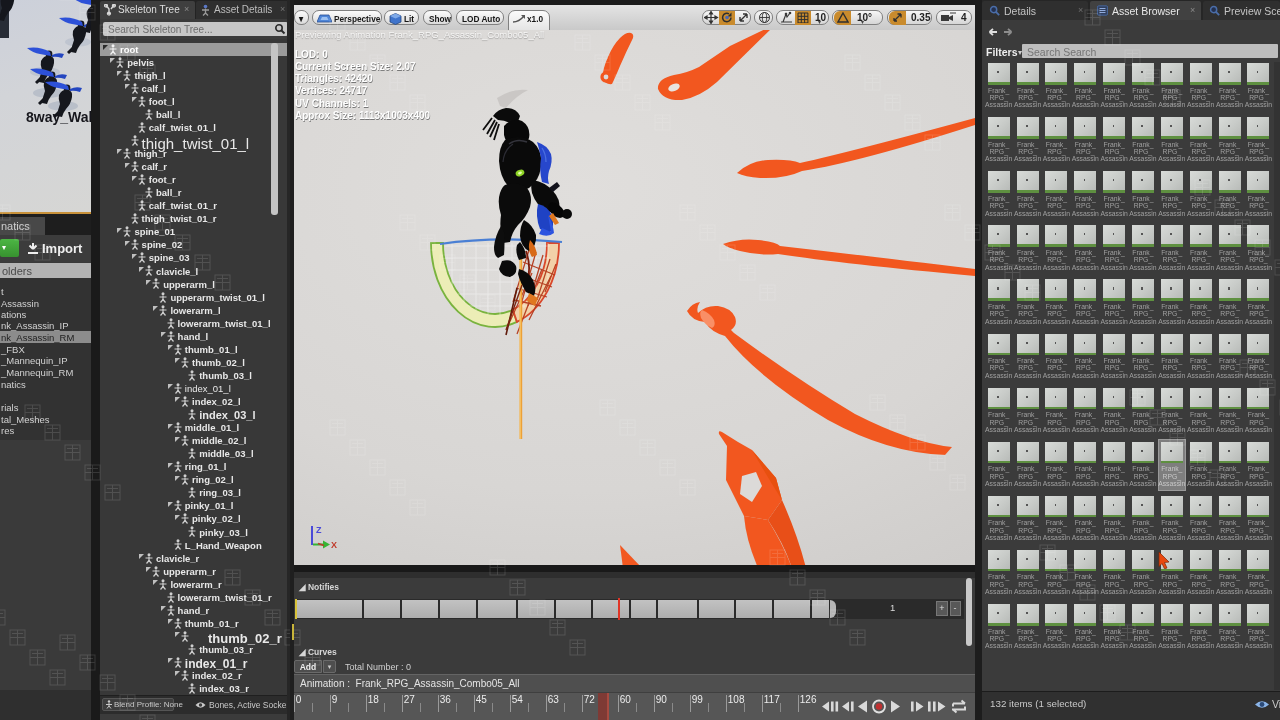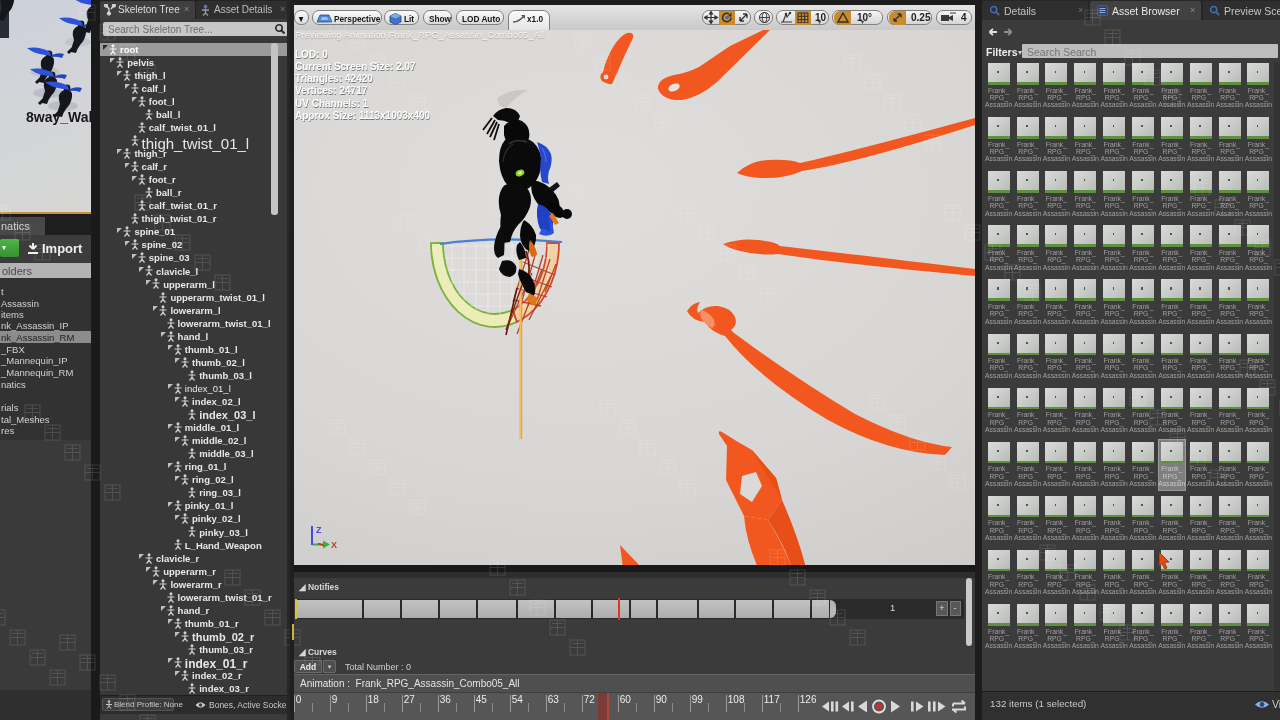--- a/index.html
+++ b/index.html
@@ -44,21 +44,21 @@
         <path d="M6,0 V6 M6,6 L2.5,2.5 M6,6 L9.5,2.5" stroke="#efefef" stroke-width="2" fill="none"></path>
         <path d="M1,9 L11,9 L11,11 L1,11Z" fill="#efefef"></path>
       </svg>
 <div class="abs txt" style="left:42px;top:6px;font-size:13px;color:#efefef;font-weight:bold">Import</div>
 </div>
 <div class="abs" style="left:0;top:263px;width:91px;height:15px;background:#b3b3b3"></div>
 <div class="abs txt" style="left:2px;top:265px;font-size:11px;color:#4a4a4a">olders</div>
 <div class="abs" style="left:0;top:278px;width:91px;height:162px;background:#323232"></div>
 <div class="abs txt" style="left:1px;top:286.0px;font-size:9.5px;color:#d2d2d2">t</div>
 <div class="abs txt" style="left:1px;top:297.5px;font-size:9.5px;color:#d2d2d2">Assassin</div>
-<div class="abs txt" style="left:1px;top:308.9px;font-size:9.5px;color:#d2d2d2">items</div>
+<div class="abs txt" style="left:1px;top:308.9px;font-size:9.5px;color:#d2d2d2">ations</div>
 <div class="abs txt" style="left:1px;top:320.3px;font-size:9.5px;color:#d2d2d2">nk_Assassin_IP</div>
 <div class="abs" style="left:0;top:331px;width:91px;height:12px;background:#8c8c8c"></div>
 <div class="abs txt" style="left:1px;top:331.7px;font-size:9.5px;color:#1e1e1e">nk_Assassin_RM</div>
 <div class="abs txt" style="left:1px;top:344.3px;font-size:9.5px;color:#d2d2d2">_FBX</div>
 <div class="abs txt" style="left:1px;top:355.4px;font-size:9.5px;color:#d2d2d2">_Mannequin_IP</div>
 <div class="abs txt" style="left:1px;top:366.8px;font-size:9.5px;color:#d2d2d2">_Mannequin_RM</div>
 <div class="abs txt" style="left:1px;top:379.0px;font-size:9.5px;color:#d2d2d2">natics</div>
 <div class="abs txt" style="left:1px;top:402.3px;font-size:9.5px;color:#d2d2d2">rials</div>
 <div class="abs txt" style="left:1px;top:413.7px;font-size:9.5px;color:#d2d2d2">tal_Meshes</div>
 <div class="abs txt" style="left:1px;top:425.2px;font-size:9.5px;color:#d2d2d2">res</div>
@@ -341,21 +341,21 @@
 <svg class="abs" style="left:72.8px;top:578.7px" width="10" height="11" viewBox="0 0 10 11">
 <circle cx="5" cy="1.8" r="1.5" fill="#cfcfcf"></circle>
         <path d="M5,3.4 L5,7.5 M1.5,5 L8.5,5 M5,7.5 L2.5,10.5 M5,7.5 L7.5,10.5" stroke="#cfcfcf" stroke-width="1.2"></path>
 </svg>
 <div class="abs txt" style="left:84.8px;top:578.8px;font-size:9.5px;font-weight:bold;color:#e8e8e8">thumb_01_r</div>
 <div class="abs" style="left:75.0px;top:593.2px;width:0;height:0;border-right:5px solid transparent;border-top:5px solid #bfbfbf;"></div>
 <svg class="abs" style="left:80.0px;top:591.8px" width="10" height="11" viewBox="0 0 10 11">
 <circle cx="5" cy="1.8" r="1.5" fill="#cfcfcf"></circle>
         <path d="M5,3.4 L5,7.5 M1.5,5 L8.5,5 M5,7.5 L2.5,10.5 M5,7.5 L7.5,10.5" stroke="#cfcfcf" stroke-width="1.2"></path>
 </svg>
-<div class="abs txt" style="left:92.0px;top:591.9px;font-size:11px;font-weight:bold;color:#e8e8e8">thumb_02_r</div>
+<div class="abs txt" style="left:108px;top:591.9px;font-size:13px;font-weight:bold;color:#e8e8e8">thumb_02_r</div>
 <svg class="abs" style="left:87.2px;top:604.8px" width="10" height="11" viewBox="0 0 10 11">
 <circle cx="5" cy="1.8" r="1.5" fill="#cfcfcf"></circle>
         <path d="M5,3.4 L5,7.5 M1.5,5 L8.5,5 M5,7.5 L2.5,10.5 M5,7.5 L7.5,10.5" stroke="#cfcfcf" stroke-width="1.2"></path>
 </svg>
 <div class="abs txt" style="left:99.2px;top:604.9px;font-size:9.5px;font-weight:bold;color:#e8e8e8">thumb_03_r</div>
 <div class="abs" style="left:67.8px;top:619.4px;width:0;height:0;border-right:5px solid transparent;border-top:5px solid #bfbfbf;"></div>
 <svg class="abs" style="left:72.8px;top:617.9px" width="10" height="11" viewBox="0 0 10 11">
 <circle cx="5" cy="1.8" r="1.5" fill="#cfcfcf"></circle>
         <path d="M5,3.4 L5,7.5 M1.5,5 L8.5,5 M5,7.5 L2.5,10.5 M5,7.5 L7.5,10.5" stroke="#cfcfcf" stroke-width="1.2"></path>
 </svg>
@@ -462,21 +462,21 @@
 <div class="abs" style="left:544px;top:10.5px;width:17px;height:14px;background:#c98b2d;border-radius:6px 0 0 6px"></div>
 <svg class="abs" style="left:547px;top:12px" width="12" height="11" viewBox="0 0 12 11">
 <path d="M6,1 L11,10 L1,10Z" stroke="#2f2f2f" stroke-width="1.4" fill="none"></path>
     </svg>
 <div class="abs txt" style="left:567px;top:12px;font-size:10px;font-weight:bold;color:#222">10°</div>
 <div class="abs txt" style="left:571px;top:18px;font-size:6px;color:#444">▾</div>
 <div class="abs" style="left:599px;top:10.5px;width:17px;height:14px;background:#c98b2d;border-radius:6px 0 0 6px"></div>
 <svg class="abs" style="left:602px;top:12px" width="12" height="11" viewBox="0 0 12 11">
 <path d="M2,9 L9,2 M9,2 L9,5.5 M9,2 L5.5,2 M2,9 L2,6 M2,9 L5,9" stroke="#2f2f2f" stroke-width="1.3" fill="none"></path>
     </svg>
-<div class="abs txt" style="left:621px;top:12px;font-size:10px;font-weight:bold;color:#222">0.25</div>
+<div class="abs txt" style="left:621px;top:12px;font-size:10px;font-weight:bold;color:#222">0.35</div>
 <svg class="abs" style="left:650px;top:12px" width="16" height="11" viewBox="0 0 16 11">
 <path d="M1,3 H9 V9 H1Z" fill="#3a3a3a"></path>
       <path d="M9,5 L13,3 V9 L9,7Z" fill="#3a3a3a"></path>
       <path d="M10,1 L16,1" stroke="#3a3a3a" stroke-width="1"></path>
     </svg>
 <div class="abs txt" style="left:671px;top:12px;font-size:10px;font-weight:bold;color:#222">4</div>
 <div class="abs" style="left:0;top:30px;width:685px;height:535px;background:radial-gradient(ellipse 900px 600px at 42% 30%,#e0dedc 0%,#d8d6d4 50%,#c6c4c2 100%)"></div>
 <div class="abs txt" style="left:5px;top:29px;font-size:9.5px;color:rgba(255,255,255,0.8);text-shadow:0 1px 1px rgba(80,80,80,0.4)">Previewing Animation Frank_RPG_Assassin_Combo05_All</div>
 <div class="abs txt" style="left:5px;top:48.5px;font-size:10px;font-weight:bold;color:#fff;text-shadow:0.5px 0.5px 0.5px #777">LOD: 0</div>
 <div class="abs txt" style="left:5px;top:60.8px;font-size:10px;font-weight:bold;color:#fff;text-shadow:0.5px 0.5px 0.5px #777">Current Screen Size: 2.07</div>

